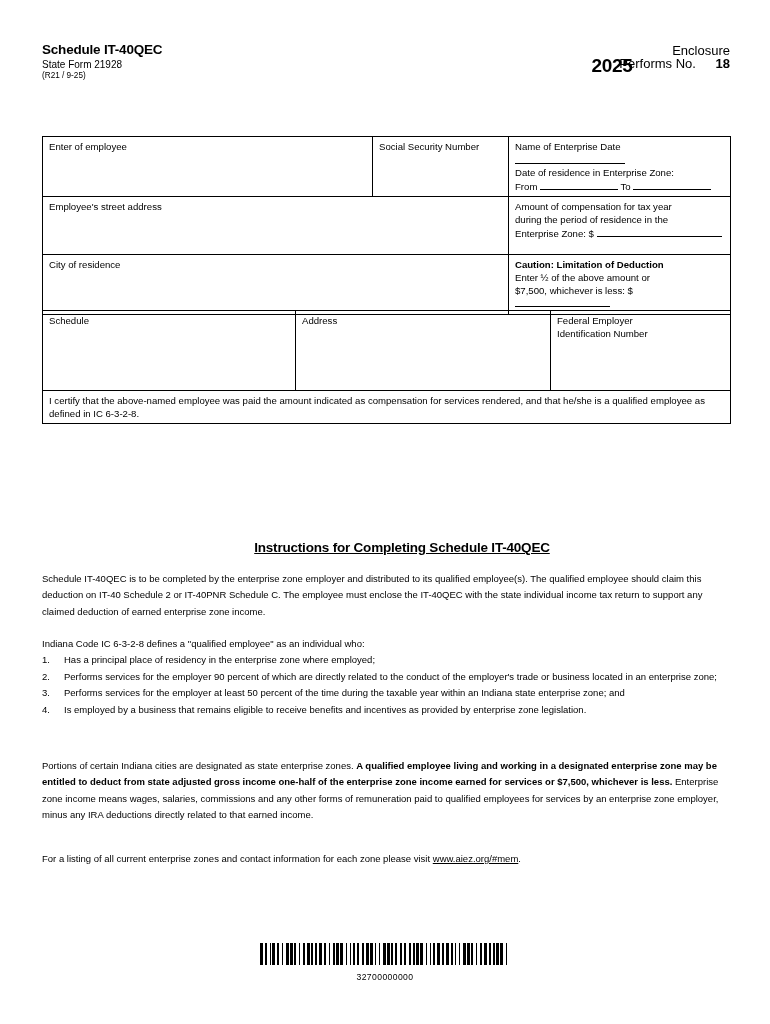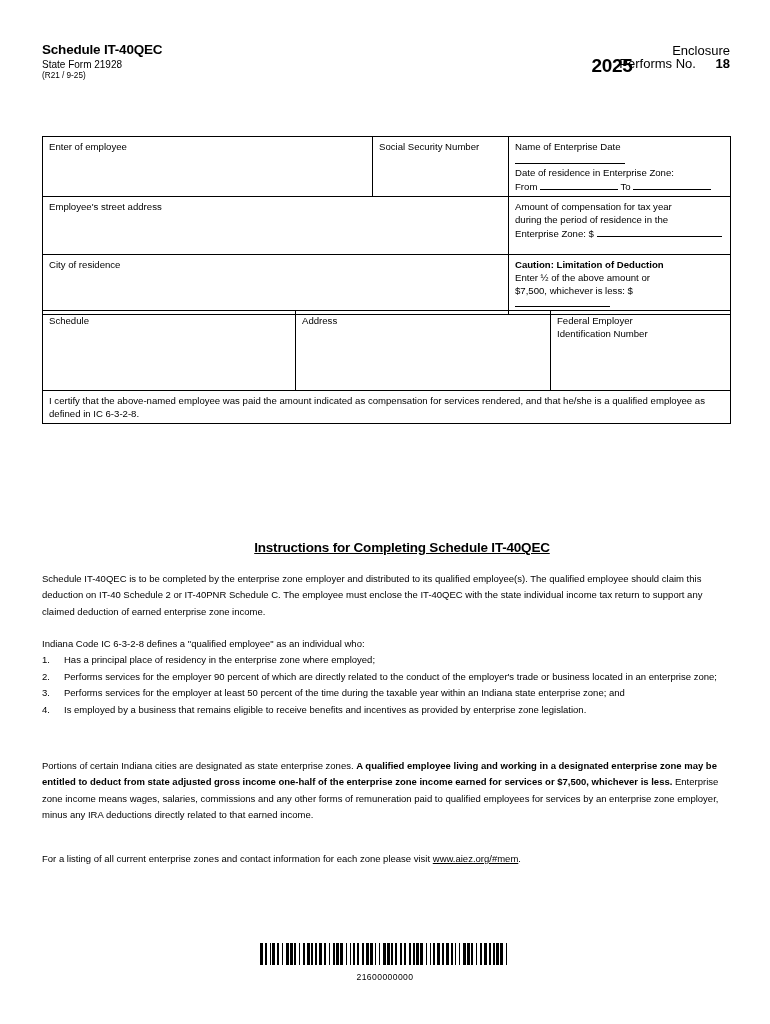--- a/index.html
+++ b/index.html
@@ -352,16 +352,16 @@
         <rect x="307.31" y="0" width="2.12" height="32" fill="#000"></rect>
         <rect x="313.35" y="0" width="2.12" height="32" fill="#000"></rect>
         <rect x="319.39" y="0" width="3.92" height="32" fill="#000"></rect>
         <rect x="325.42" y="0" width="3.92" height="32" fill="#000"></rect>
         <rect x="333.26" y="0" width="2.12" height="32" fill="#000"></rect>
         <rect x="339.30" y="0" width="2.12" height="32" fill="#000"></rect>
         <rect x="343.54" y="0" width="3.92" height="32" fill="#000"></rect>
         <rect x="349.58" y="0" width="3.92" height="32" fill="#000"></rect>
         <rect x="357.42" y="0" width="2.12" height="32" fill="#000"></rect>
       </svg>
-    <div class="barcode-num">21600000000</div>
+    <div class="barcode-num">32700000000</div>
   </div>
 
 </div>
 
 </body></html>

